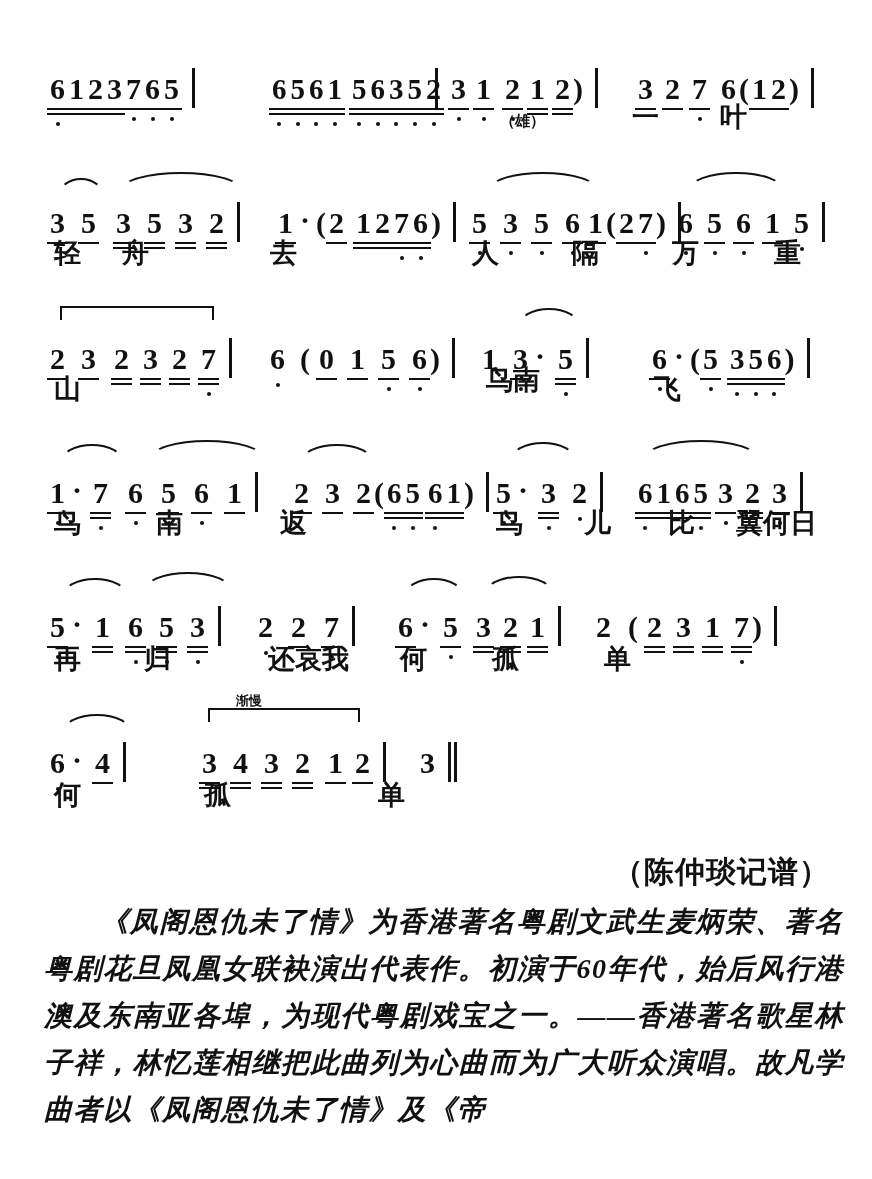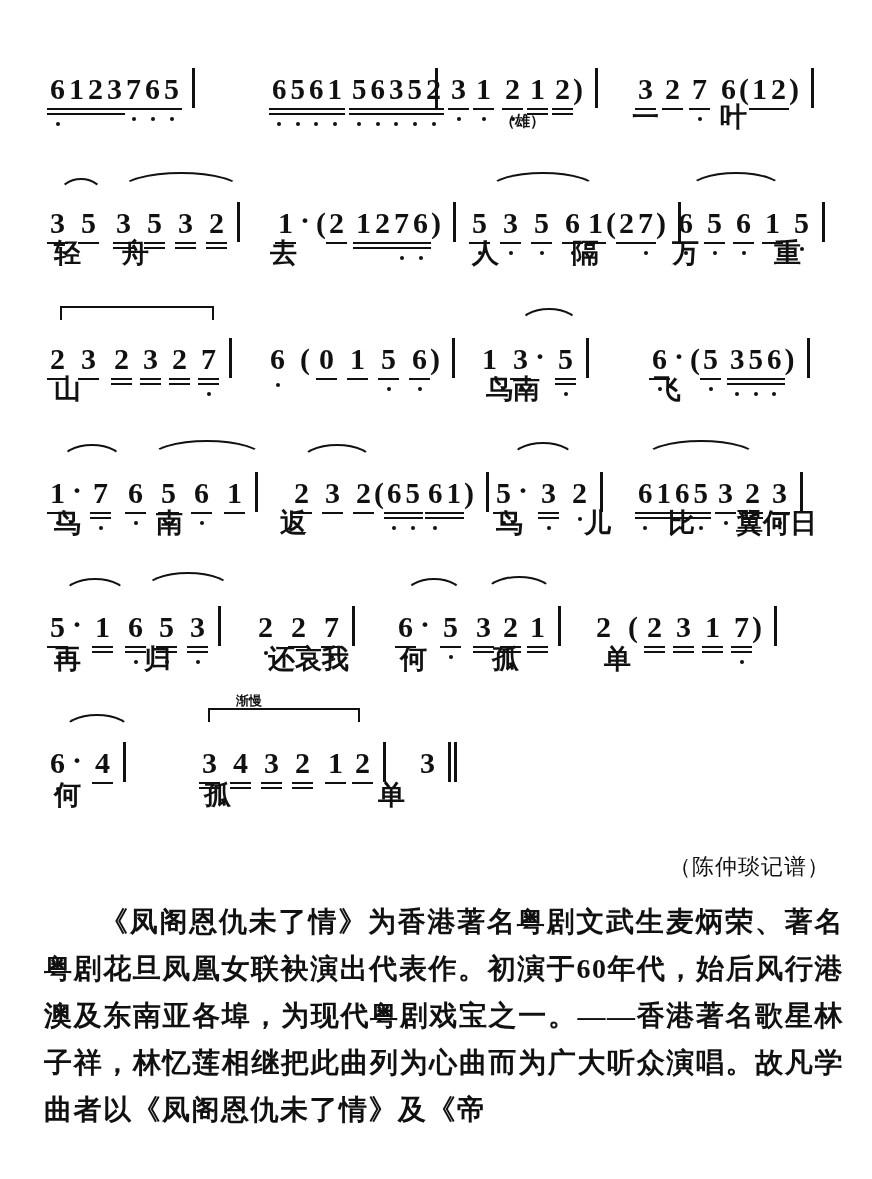--- a/index.html
+++ b/index.html
@@ -156,35 +156,36 @@
     font-size: 15px;
     font-weight: 700;
   }
 
   
   #credit {
     position: absolute;
     right: 42px;
     top: 852px;
     font-family: "Liberation Serif", "DejaVu Serif", serif;
-    font-size: 22px;
-    font-weight: 400;
+    font-size: 30px;
+    font-weight: 700;
     letter-spacing: 1px;
   }
   #prose {
     position: absolute;
     left: 44px;
     top: 898px;
     width: 800px;
     font-family: "Liberation Serif", "DejaVu Serif", serif;
     font-size: 28px;
     font-weight: 700;
     line-height: 47px;
     letter-spacing: 1.5px;
     text-indent: 56px;
+    font-style: italic;
     text-align: justify;
   }
 </style>
 </head>
 <body>
 
 <div id="score">
 
   <div class="staff-line" style="top:26px">
 
@@ -338,21 +339,21 @@
       <span class="paren">(</span>
       <span class="n b1">5<span class="odot"></span></span>
       <span class="n b2 sm" style="margin-left:8px">3<span class="odot"></span></span>
       <span class="n b2 sm">5<span class="odot"></span></span>
       <span class="n b2 sm">6<span class="odot"></span></span>
       <span class="paren">)</span>
       <span class="barline"></span>
     </div>
 
     <span class="lyric" style="left:6px;   top:80px">山</span>
-    <span class="lyric" style="left:438px; top:80px">鸟南</span>
+    <span class="lyric" style="left:438px; top:71px">鸟南</span>
     <span class="lyric" style="left:606px; top:80px">飞</span>
   </div>
 
   <div class="staff-line" style="top:430px">
 
     <div class="measure" style="left:0px">
       <span class="n b1">1<span class="odot"></span></span>
       <span class="dotmark">·</span>
       <span class="n b2" style="margin-left:4px">7<span class="odot"></span></span>
       <span class="n b1" style="margin-left:16px">6<span class="odot"></span></span>

